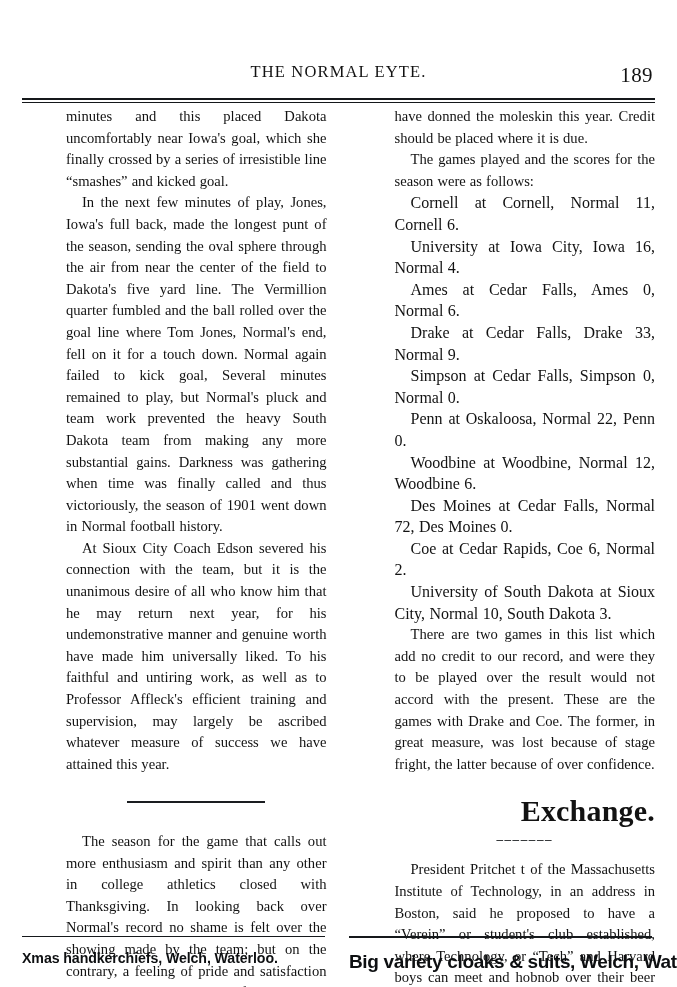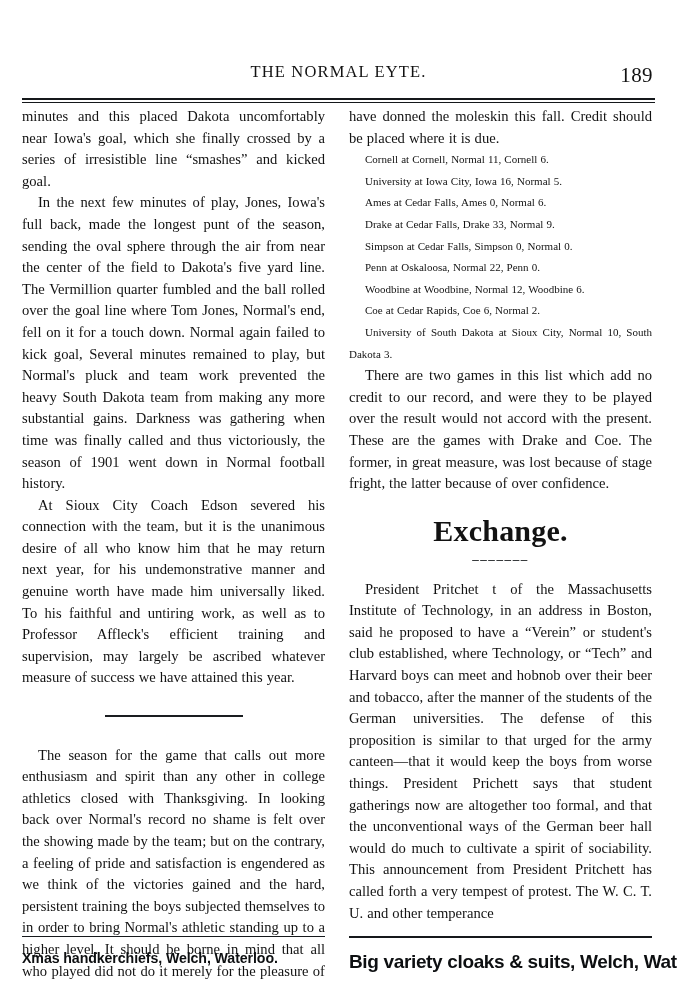--- a/index.html
+++ b/index.html
@@ -75,55 +75,56 @@
     left: 22px;
     right: 22px;
     top: 106px;
     height: 828px;
     display: flex;
     gap: 24px;
   }
   .col {
     width: 303px;
     position: relative;
+    margin-left: 44px;
   }
 
   p.para {
     margin: 0;
     font-size: 14.6px;
     line-height: 21.6px;
     text-align: justify;
     text-justify: inter-word;
     text-indent: 16px;
     word-spacing: 0.4px;
     hyphens: none;
   }
   p.para.cont { text-indent: 0; }
 
   
   p.score {
     margin: 0;
-    font-size: 11px;
+    font-size: 16px;
     line-height: 21.6px;
     text-align: justify;
     text-indent: 16px;
     word-spacing: 0.4px;
   }
 
   
   .mini-rule {
     width: 138px;
     height: 1.6px;
     background: #1a1d20;
     margin: 26px auto 28px auto;
   }
 
   
   .dept-head {
-    text-align: center;
+    text-align: right;
     font-size: 30px;
     font-weight: bold;
     letter-spacing: 0.2px;
     margin: 18px 0 0 0;
     line-height: 36px;
   }
   .dept-orn {
     text-align: center;
     margin: 6px 0 16px 0;
     line-height: 8px;
@@ -181,30 +182,32 @@
       <p class="para cont">minutes and this placed Dakota uncomfortably near Iowa's goal, which she finally crossed by a series of irresistible line “smashes” and kicked goal.</p>
       <p class="para">In the next few minutes of play, Jones, Iowa's full back, made the longest punt of the season, sending the oval sphere through the air from near the center of the field to Dakota's five yard line.  The Vermillion quarter fumbled and the ball rolled over the goal line where Tom Jones, Normal's end, fell on it for a touch down.  Normal again failed to kick goal,  Several minutes remained to play, but Normal's pluck and team work prevented the heavy South Dakota team from making any more substantial gains.  Darkness was gathering when time was finally called and thus victoriously, the season of 1901 went down in Normal football history.</p>
       <p class="para">At Sioux City Coach Edson severed his connection with the team, but it is the unanimous desire of all who know him that he may return next year, for his undemonstrative manner and genuine worth have made him universally liked.  To his faithful and untiring work, as well as to Professor Affleck's efficient training and supervision,  may largely be ascribed whatever measure of success we have attained this year.</p>
 
       <div class="mini-rule"></div>
 
       <p class="para">The season for the game that calls out more enthusiasm and spirit than any other in college athletics closed with Thanksgiving.  In looking back over Normal's record no shame is felt over the showing made by the team; but on the contrary, a feeling of pride and satisfaction is engendered as we think of the victories gained and the hard, persistent training the boys subjected themselves to in order to bring Normal's athletic standing up to a higher level.  It should be borne in mind that all who played did not do it merely for the pleasure of playing, but to make the team stronger that it might win honors for the Old Gold and Purple.  Were it not for this, many would not</p>
     </div>
 
     <div class="col">
-      <p class="para cont">have donned the moleskin this fall.  Credit should be placed where it is due.</p>
+      <p class="para cont">have donned the moleskin this year.  Credit should be placed where it is due.</p>
+      <p class="para">The games played and the scores for the season were as follows:</p>
 
       <div>
         <p class="score">Cornell at Cornell, Normal 11, Cornell 6.</p>
-        <p class="score">University at Iowa City, Iowa 16, Normal 5.</p>
+        <p class="score">University at Iowa City, Iowa 16, Normal 4.</p>
         <p class="score">Ames at Cedar Falls, Ames 0, Normal 6.</p>
         <p class="score">Drake at Cedar Falls, Drake 33, Normal 9.</p>
         <p class="score">Simpson at Cedar Falls, Simpson 0, Normal 0.</p>
         <p class="score">Penn at Oskaloosa, Normal 22, Penn 0.</p>
         <p class="score">Woodbine at Woodbine, Normal 12, Woodbine 6.</p>
+        <p class="score">Des Moines at Cedar Falls, Normal 72, Des Moines 0.</p>
         <p class="score">Coe at Cedar Rapids, Coe 6, Normal 2.</p>
         <p class="score">University of South Dakota at Sioux City, Normal 10, South Dakota 3.</p>
       </div>
 
       <p class="para">There are two games in this list which add no credit to our record, and were they to be played over the result would not accord with the present.  These are the games with Drake and Coe.  The former, in great measure, was lost because of stage fright, the latter because of over confidence.</p>
 
       <h2 class="dept-head">Exchange.</h2>
       <div class="dept-orn">–––––––</div>
 
       <p class="para">President Pritchet t of the Massachusetts Institute of Technology, in an address in Boston, said he proposed to have a “Verein” or student's club established, where Technology, or “Tech” and Harvard boys can meet and hobnob over their beer and tobacco, after the manner of the students of the German universities.  The defense of this proposition is similar to that urged for the army canteen—that it would keep the boys from worse things. President Prichett says that student gatherings now are altogether too formal, and that the unconventional ways of the German beer hall would do much to cultivate a spirit of sociability.  This announcement from President Pritchett has called forth a very tempest of protest.  The W. C. T. U. and other temperance</p>

